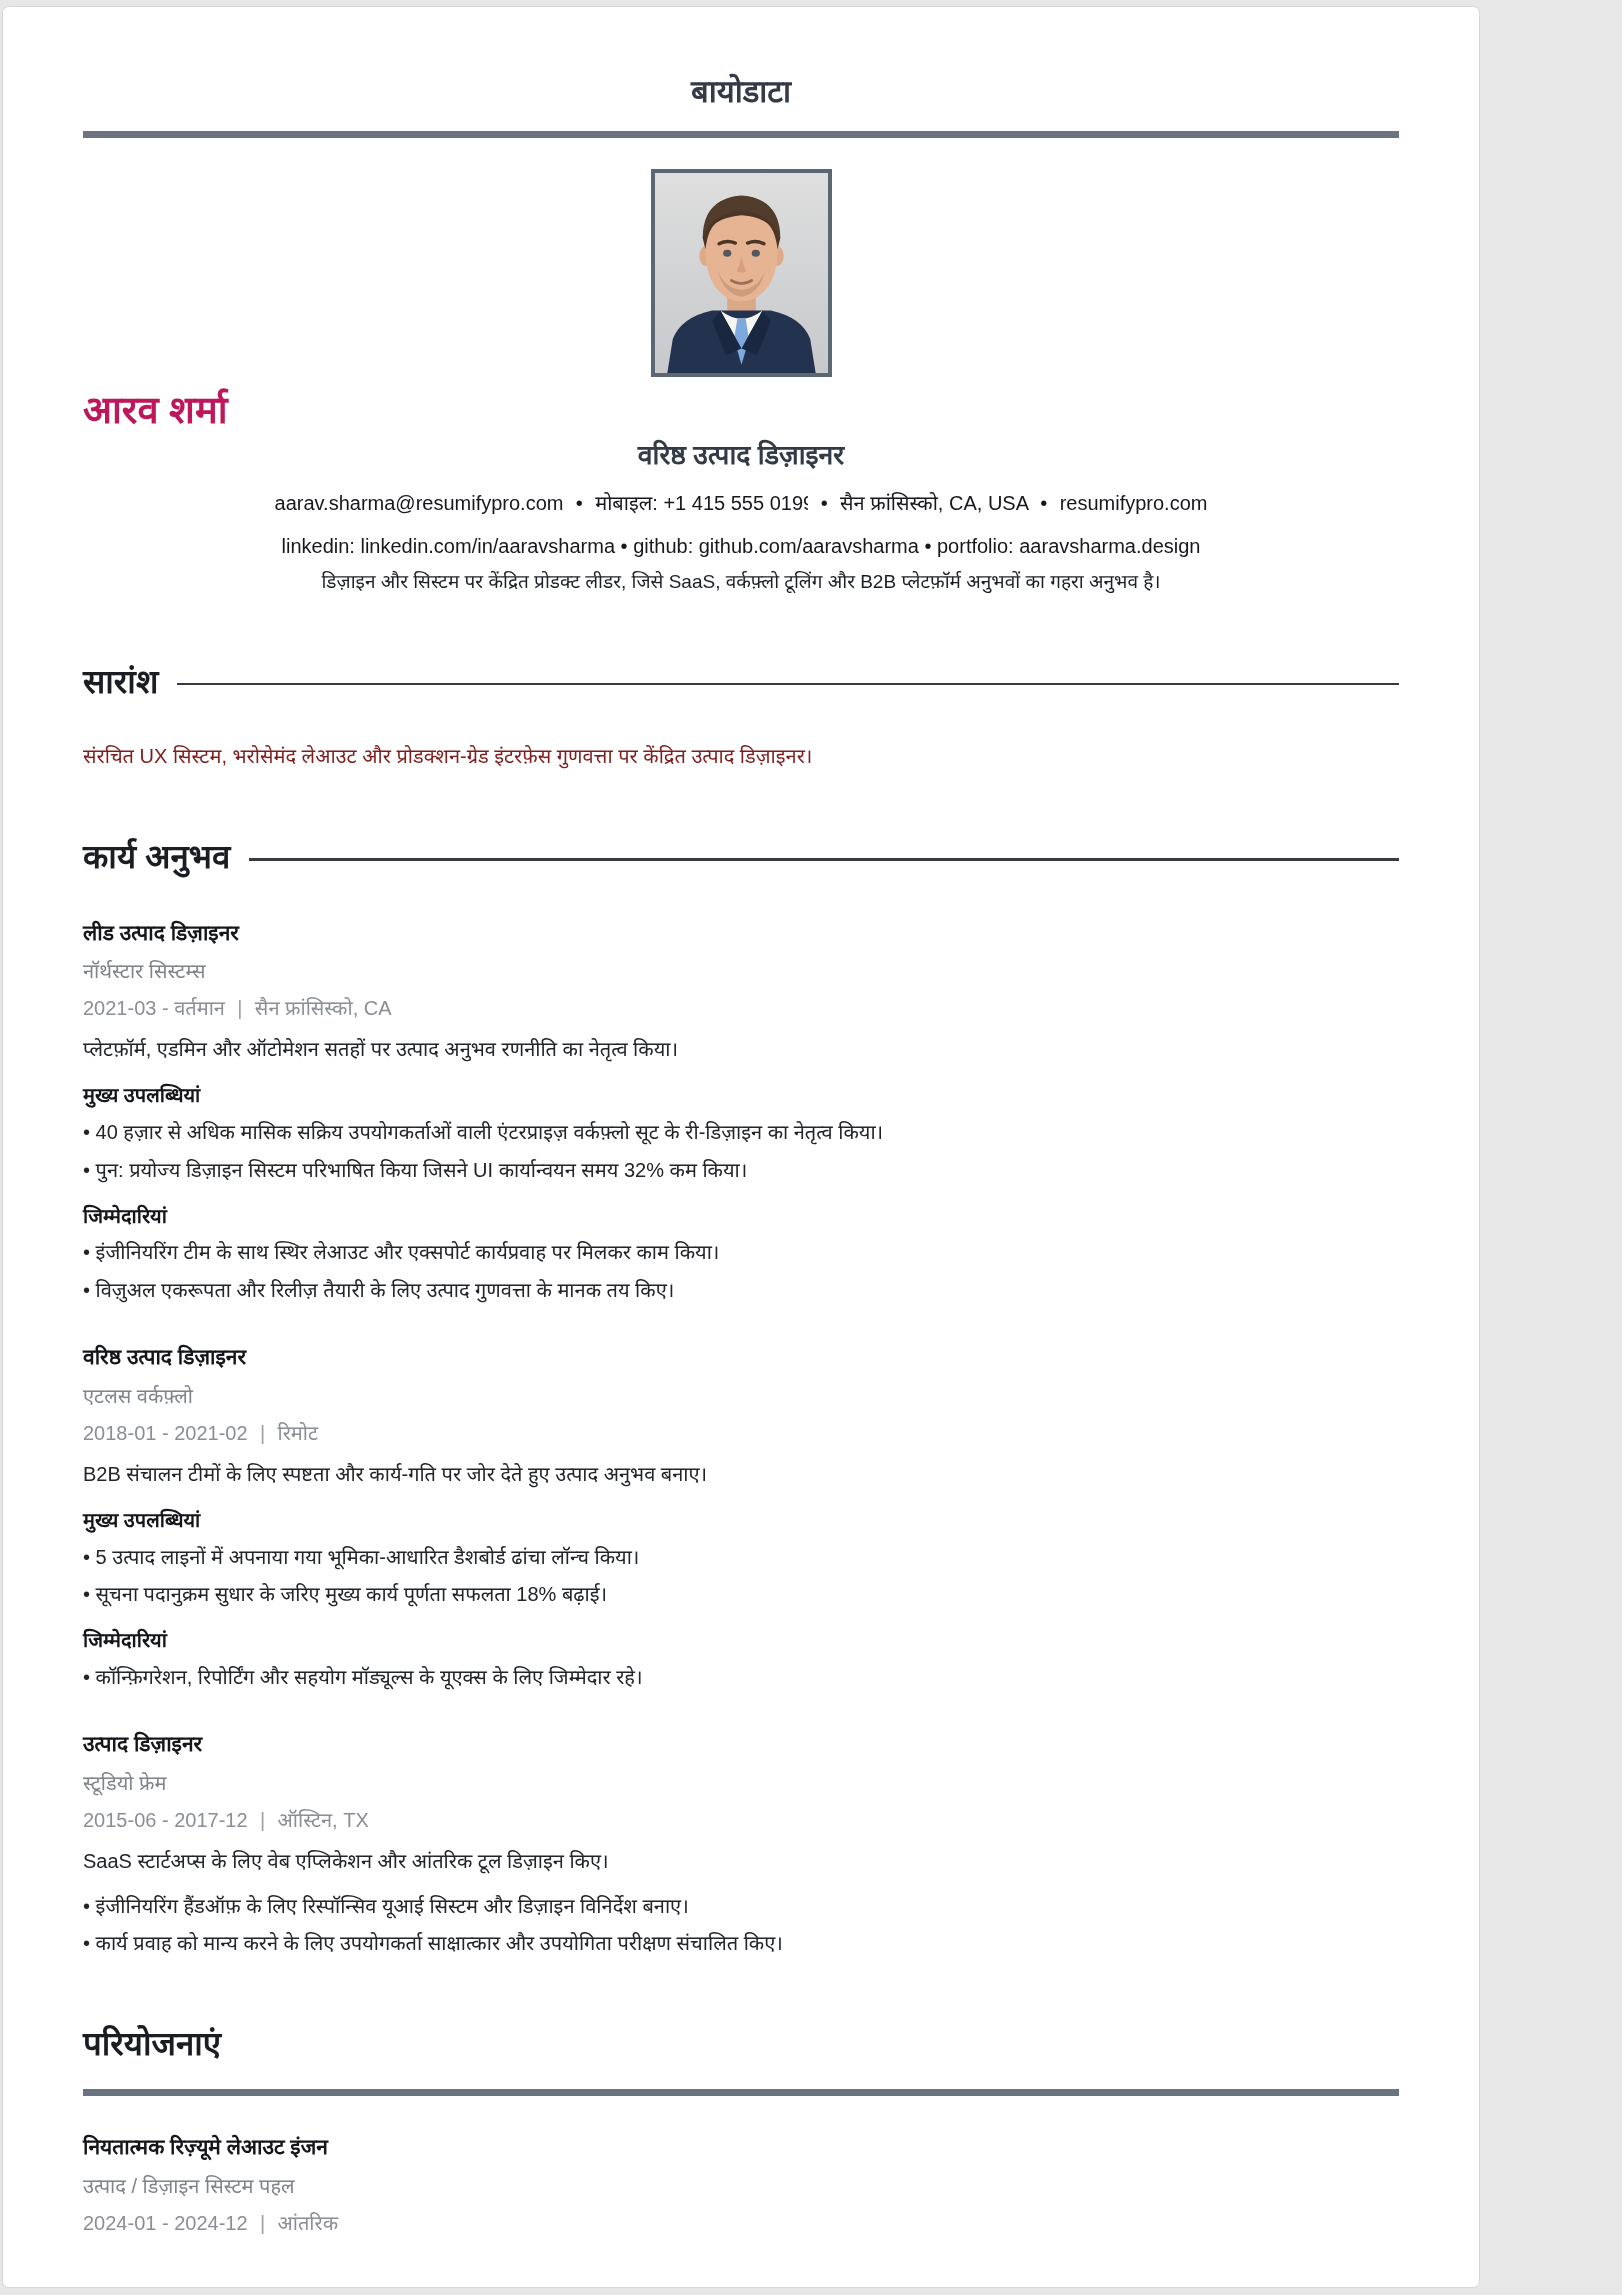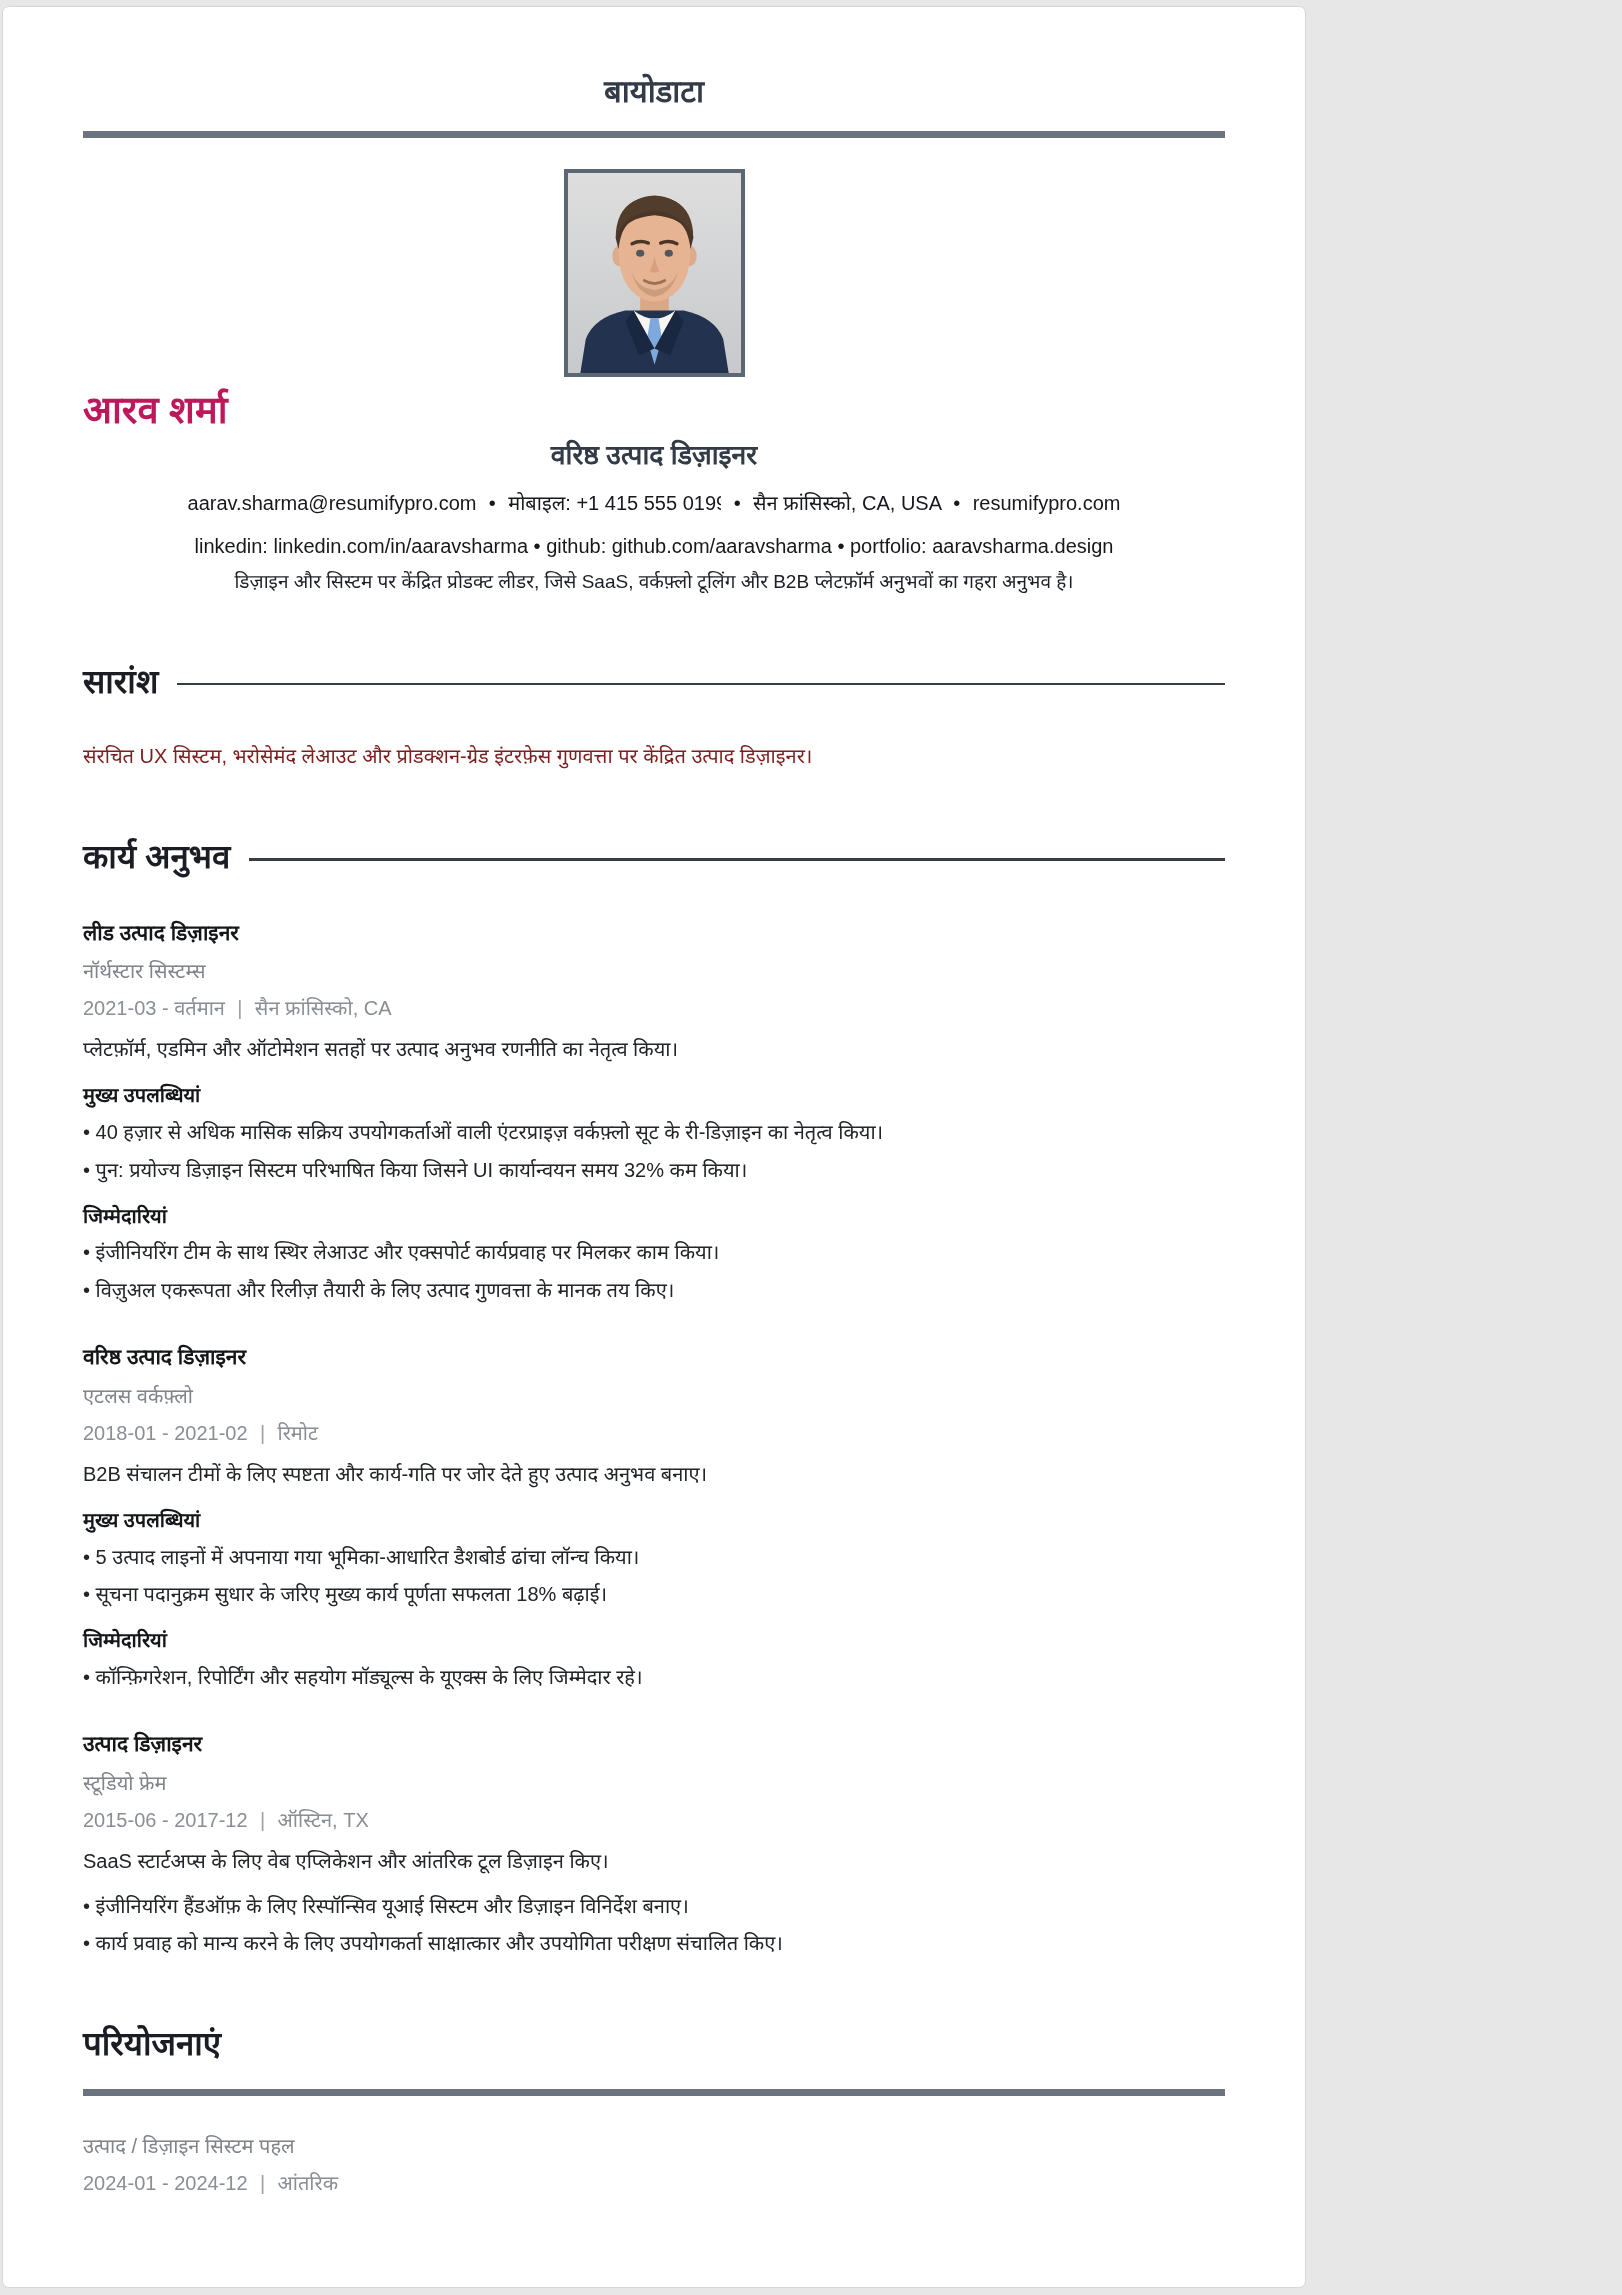--- a/index.html
+++ b/index.html
@@ -3,21 +3,21 @@
 <meta charset="utf-8">
 <style>
   html, body { margin: 0; padding: 0; }
   body {
     background: #e7e7e7;
     font-family: "Liberation Sans", "DejaVu Sans", sans-serif;
     width: 1623px;
   }
   .page {
     box-sizing: border-box;
-    width: 1304px;
+    width: 1478px;
     min-height: 2282px;
     margin: 5.5px 2px 8.2px 2px;
     background: #ffffff;
     border: 0.7px solid #d6d6d6;
     border-radius: 6.8px;
     overflow: hidden;
   }
   .content {
     box-sizing: border-box;
     width: 100%;
@@ -281,20 +281,21 @@
         <div class="bullet gap-bullets">इंजीनियरिंग हैंडऑफ़ के लिए रिस्पॉन्सिव यूआई सिस्टम और डिज़ाइन विनिर्देश बनाए।</div>
         <div class="bullet">कार्य प्रवाह को मान्य करने के लिए उपयोगकर्ता साक्षात्कार और उपयोगिता परीक्षण संचालित किए।</div>
       </div>
     </section>
 
     <section class="sec">
       <h2>परियोजनाएं</h2>
       <div class="rule-below"></div>
 
       <div class="job">
+        <h3>नियतात्मक रिज़्यूमे लेआउट इंजन</h3>
         <div class="company">उत्पाद / डिज़ाइन सिस्टम पहल</div>
         <div class="dates">
           <span>2024-01 - 2024-12</span>
           <span class="pipe">|</span>
           <span>आंतरिक</span>
         </div>
       </div>
     </section>
 
   </div>

